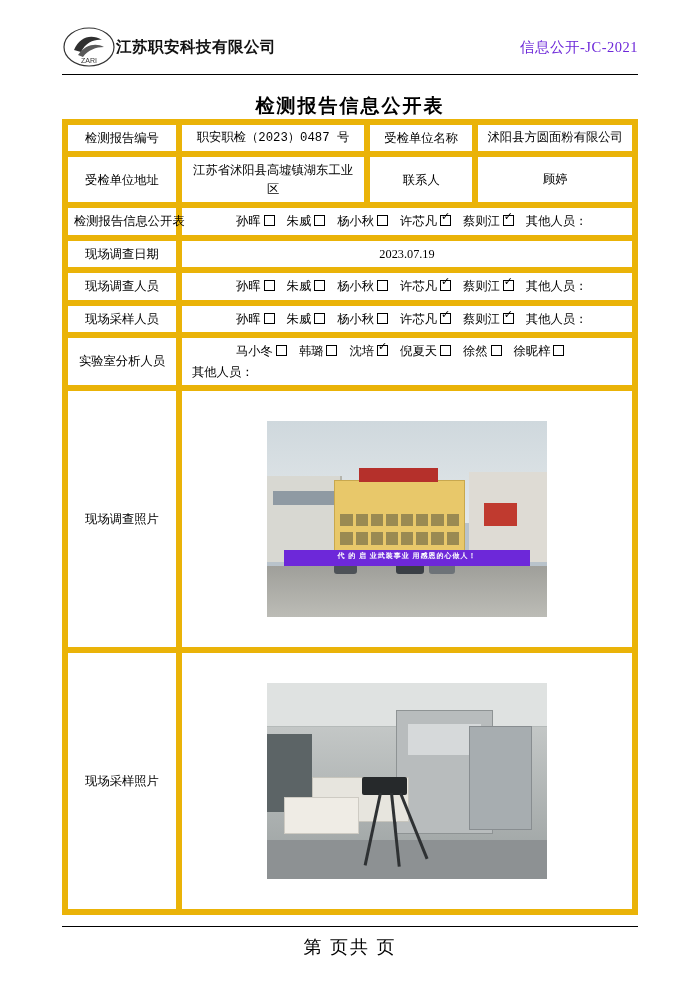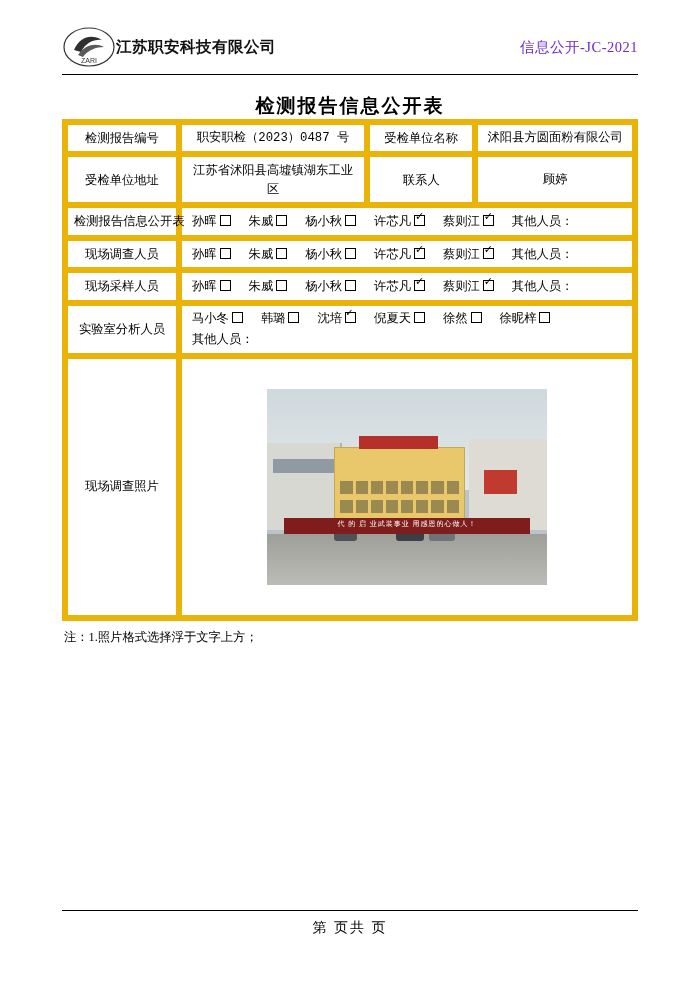--- a/index.html
+++ b/index.html
@@ -88,22 +88,23 @@
   td.val-left {
     text-align: center;
     padding-left: 10px;
   }
   .cell-center { text-align: center; }
 
   .members {
     display: flex;
     flex-wrap: wrap;
     align-items: flex-end;
-    gap: 0px 18px;
+    gap: 0px 12px;
     padding-left: 4px;
+    margin-left: 44px;
   }
   .member {
     white-space: nowrap;
   }
   .box {
     display: inline-block;
     width: 9px;
     height: 9px;
     border: 1px solid #000;
     margin-left: 3px;
@@ -115,21 +116,21 @@
     position: absolute;
     left: 0px;
     top: -5px;
     font-size: 11px;
     line-height: 11px;
   }
   .others {
     white-space: nowrap;
   }
 
-  .lab-row .members { padding-left: 4px; font-family: Liberation Mono, monospace; }
+  .lab-row .members { padding-left: 4px; }
   .lab-others {
     padding-left: 4px;
     margin-top: 2px;
   }
 
   
   .photo-cell {
     height: 248px;
     padding: 0;
     position: relative;
@@ -180,21 +181,22 @@
   .p1-right {
     position:absolute; right:0; top:26%; width:28%; height:46%;
     background:#dedbd4;
   }
   .p1-right:after{
     content:""; position:absolute; left:20%; top:34%; width:42%; height:26%;
     background:#c03a2f;
   }
   .p1-banner {
     position:absolute; left:6%; top:66%; width:88%; height:8%;
-    background:#7f1d1d;
+    background:#6d28d9;
+    font-weight:bold;
   }
   .p1-banner span{
     display:block; color:#fff; font-size:7px; line-height:1; padding-top:3px;
     text-align:center; letter-spacing:1px; white-space:nowrap; overflow:hidden;
   }
   .p1-ground {
     position:absolute; left:0; bottom:0; width:100%; height:26%;
     background: linear-gradient(#9f9f9a, #bcbcb6);
   }
   .p1-car {
@@ -253,25 +255,25 @@
   
   .note {
     margin-top: 8px;
     font-size: 12.3px;
     padding-left: 2px;
   }
   .footer {
     position: absolute;
     left: 62px;
     right: 62px;
-    bottom: 52px;
+    bottom: 30px;
     border-top: 1px solid #000;
     padding-top: 8px;
     text-align: center;
-    font-size: 14px;
+    font-size: 18px;
     letter-spacing: 2px;
   }
 </style>
 </head>
 <body>
 
 <div class="page">
 
   <div class="doc-header">
     <div class="brand">
@@ -318,20 +320,24 @@
               <span class="member"><span>孙晖</span><span class="box"></span></span>
               <span class="member"><span>朱威</span><span class="box"></span></span>
               <span class="member"><span>杨小秋</span><span class="box"></span></span>
               <span class="member"><span>许芯凡</span><span class="box checked"></span></span>
               <span class="member"><span>蔡则江</span><span class="box checked"></span></span>
               <span class="others">其他人员：</span>
             </div>
         </td>
       </tr>
 
+      <tr>
+        <td class="lbl">现场调查日期</td>
+        <td colspan="3" class="cell-center">2023.07.19</td>
+      </tr>
 
       <tr>
         <td class="lbl">现场调查人员</td>
         <td colspan="3">
           <div class="members" id="survey-members">
               <span class="member"><span>孙晖</span><span class="box"></span></span>
               <span class="member"><span>朱威</span><span class="box"></span></span>
               <span class="member"><span>杨小秋</span><span class="box"></span></span>
               <span class="member"><span>许芯凡</span><span class="box checked"></span></span>
               <span class="member"><span>蔡则江</span><span class="box checked"></span></span>
@@ -407,19 +413,39 @@
               <div class="p1-car b"></div>
               <div class="p1-car c"></div>
               <div class="p1-banner">
                 <span>代 的 启 业武装事业   用感恩的心做人！</span>
               </div>
             </div>
           </div>
         </td>
       </tr>
 
+      <tr>
+        <td class="lbl">现场采样照片</td>
+        <td colspan="3" class="photo-cell">
+          <div class="photo-wrap">
+            <div class="photo">
+              <div class="p2-bg"></div>
+              <div class="p2-ceiling"></div>
+              <div class="p2-dark"></div>
+              <div class="p2-mach"></div>
+              <div class="p2-mach2"></div>
+              <div class="p2-bags"></div>
+              <div class="p2-bags2"></div>
+              <div class="p2-floor"></div>
+              <div class="p2-head"></div>
+              <div class="p2-leg" style="left:40%;top:56%;width:3px;height:38%;transform:rotate(12deg);"></div>
+              <div class="p2-leg" style="left:44%;top:56%;width:3px;height:38%;transform:rotate(-6deg);"></div>
+              <div class="p2-leg" style="left:47%;top:56%;width:3px;height:36%;transform:rotate(-22deg);"></div>
+            </div>
+          </div>
+        </td>
+      </tr>
     </tbody>
   </table>
 
-  <div class="note">注：1.照片格式选择浮于文字上方；</div>
 
   <div class="footer">第  页共   页</div>
 </div>
 
 </body></html>

